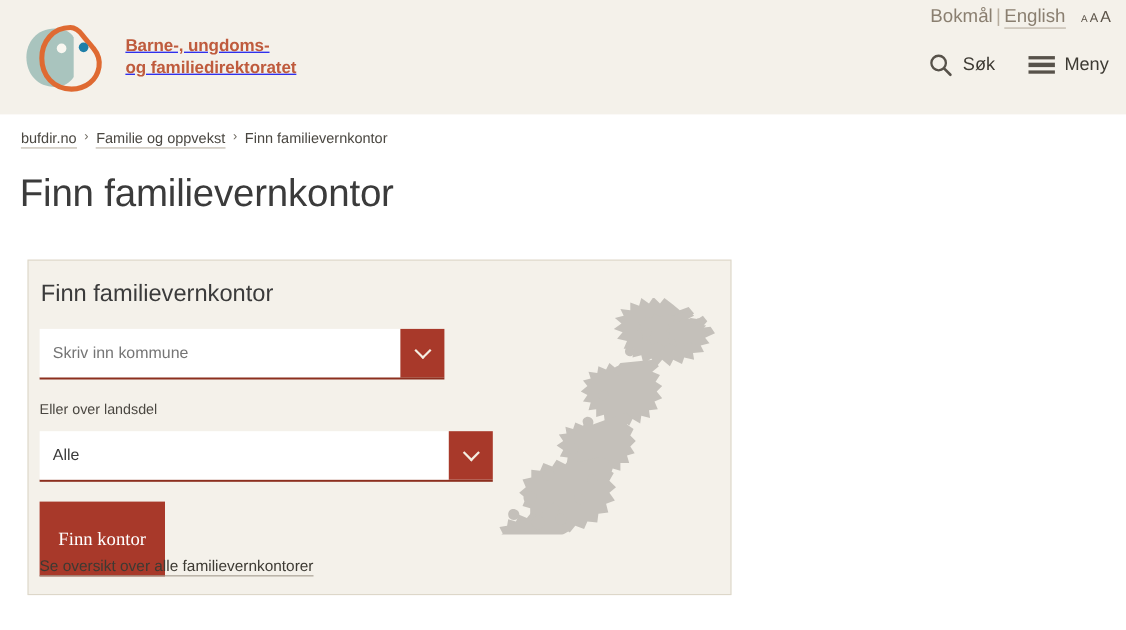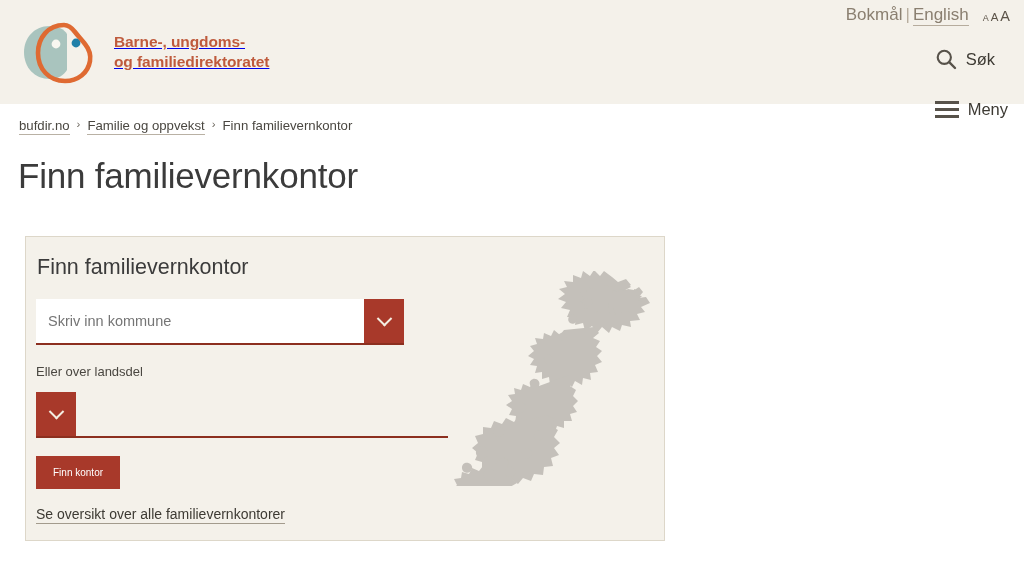--- a/index.html
+++ b/index.html
@@ -82,22 +82,22 @@
   }
   .textsize .a1 { font-size: 9px; }
   .textsize .a2 { font-size: 11.5px; }
   .textsize .a3 { font-size: 14.5px; }
 
   .header-nav {
     position: absolute;
     right: 16px;
     top: 48px;
     display: flex;
+    align-items: center;
     gap: 30px;
-    flex-direction: column;
   }
   .nav-item {
     display: flex;
     align-items: center;
     gap: 9px;
     color: #3d3a33;
     font-size: 16.5px;
     cursor: pointer;
   }
   .icon-search { width: 22px; height: 22px; display: block; }
@@ -225,23 +225,23 @@
     transform: rotate(45deg) translate(-2px, -2px);
   }
 
   .primary-btn {
     position: absolute;
     left: 10px;
     top: 219px;
     background: #a8392a;
     color: #ffffff;
     border: 0;
-    padding: 11px 17px;
-    font-size: 10px;
-    font-family: Liberation Sans, sans-serif;
+    padding: 24px 17px;
+    font-size: 17px;
+    font-family: Liberation Serif, serif;
     cursor: pointer;
   }
 
   .overview-link {
     position: absolute;
     left: 10px;
     top: 269px;
     font-size: 14px;
     color: #3d3a33;
     text-decoration: none;
@@ -331,20 +331,21 @@
       <span class="dropdown-btn">
         <i class="chev"></i>
       </span>
     </div>
   </div>
 
   <label class="field-label">Eller over landsdel</label>
 
   <div class="field-region">
     <div class="input-shell">
+      <span class="text-part input-value">Alle</span>
       <span class="dropdown-btn">
         <i class="chev"></i>
       </span>
     </div>
   </div>
 
   <button class="primary-btn">Finn kontor</button>
 
   <a class="overview-link" href="#">Se oversikt over alle familievernkontorer</a>
 

